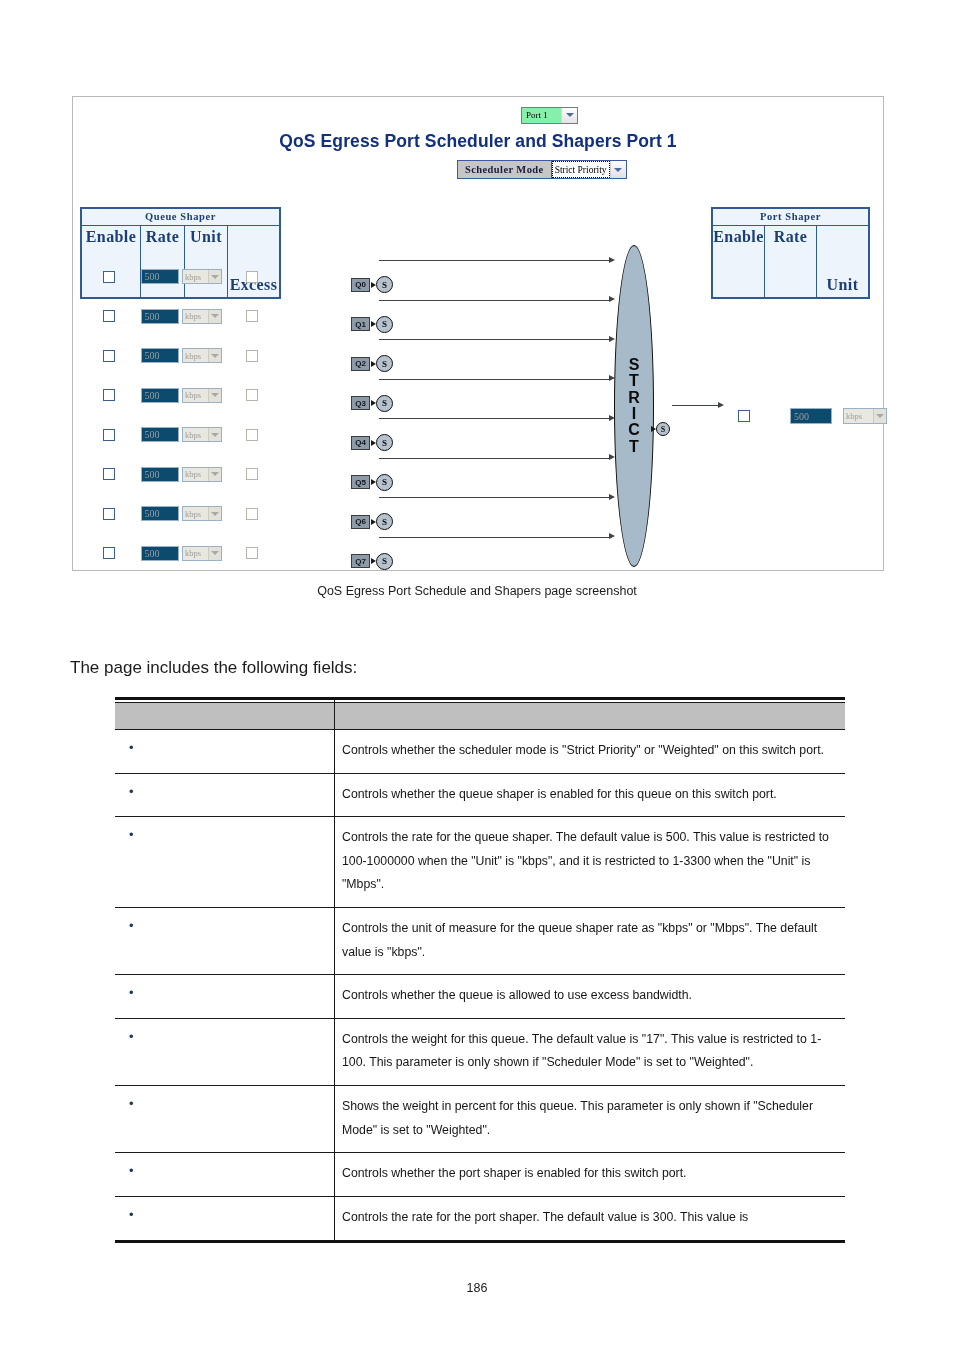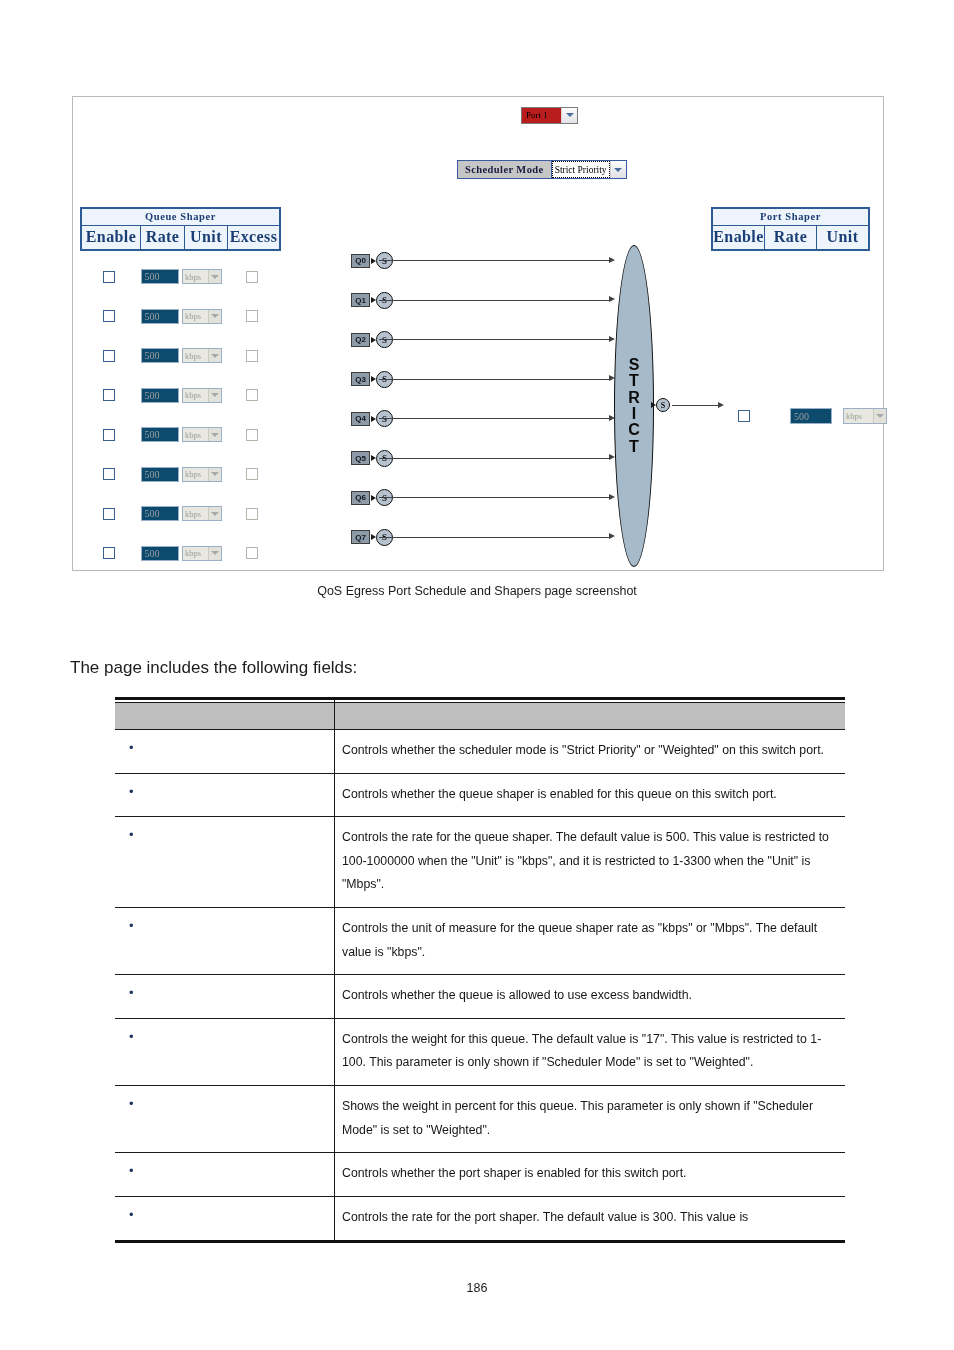--- a/index.html
+++ b/index.html
@@ -32,21 +32,21 @@
   .port-select-wrap {
     position: absolute;
     left: 448px;
     top: 7px;
   }
 
   .win-select {
     display: inline-flex;
     align-items: stretch;
     border: 1px solid #7b7b7b;
-    background: #b91c1c;
+    background: #86efac;
     height: 17px;
     box-sizing: border-box;
     font-size: 9px;
     font-family: "Liberation Serif", serif;
     color: #000000;
     cursor: pointer;
     justify-content: center;
   }
   .win-select .sel-text {
     padding: 0 5px 0 4px;
@@ -153,21 +153,21 @@
     flex: 1;
     text-align: center;
     font-size: 16px;
     font-weight: bold;
     color: #1b3f75;
     padding: 2px 0 3px;
     border-right: 1px solid #2d5b96;
     letter-spacing: 0.4px;
     font-family: "Liberation Serif", serif;
   }
-  .mini-table .mt-col:last-child { border-right: none; }
+  .mini-table .mt-col:last-child { border-right: none; margin-top: 48px; }
 
   #queue-shaper-table { left: 7px; top: 110px; width: 201px; }
   #queue-shaper-table .mt-col:nth-child(1) { flex: 0 0 58px; }
   #queue-shaper-table .mt-col:nth-child(2) { flex: 0 0 43px; }
   #queue-shaper-table .mt-col:nth-child(3) { flex: 0 0 42px; }
 
   #port-shaper-table { left: 638px; top: 110px; width: 159px; }
 
   
   .queue-rows { position: absolute; left: 7px; top: 160px; width: 201px; }
@@ -231,20 +231,21 @@
     position: absolute;
     left: 228px;
     top: 148px;
     width: 420px;
     height: 322px;
   }
   .q-node {
     position: absolute;
     display: flex;
     align-items: center;
+    margin-top: 24px;
   }
   .q-box {
     width: 19px; height: 14px;
     background: #8d9aa7;
     border: 1px solid #3c3c3c;
     color: #10161d;
     font-size: 8px;
     font-weight: bold;
     font-family: "Liberation Sans", sans-serif;
     display: flex; align-items: center; justify-content: center;
@@ -403,20 +404,21 @@
 
   <div class="port-select-wrap">
     <div class="win-select">
       <span class="sel-text">Port 1</span>
       <span class="sel-arrow">
           <i class="arrow-glyph"></i>
         </span>
     </div>
   </div>
 
+  <div class="shot-title">QoS Egress Port Scheduler and Shapers  Port 1</div>
 
   <div class="sched-mode-bar">
     <div class="sched-mode-label">Scheduler Mode</div>
     <div class="sched-mode-select">
       <span class="sel-text">Strict Priority</span>
       <span class="sel-arrow">
           <i class="arrow-glyph"></i>
         </span>
     </div>
   </div>

